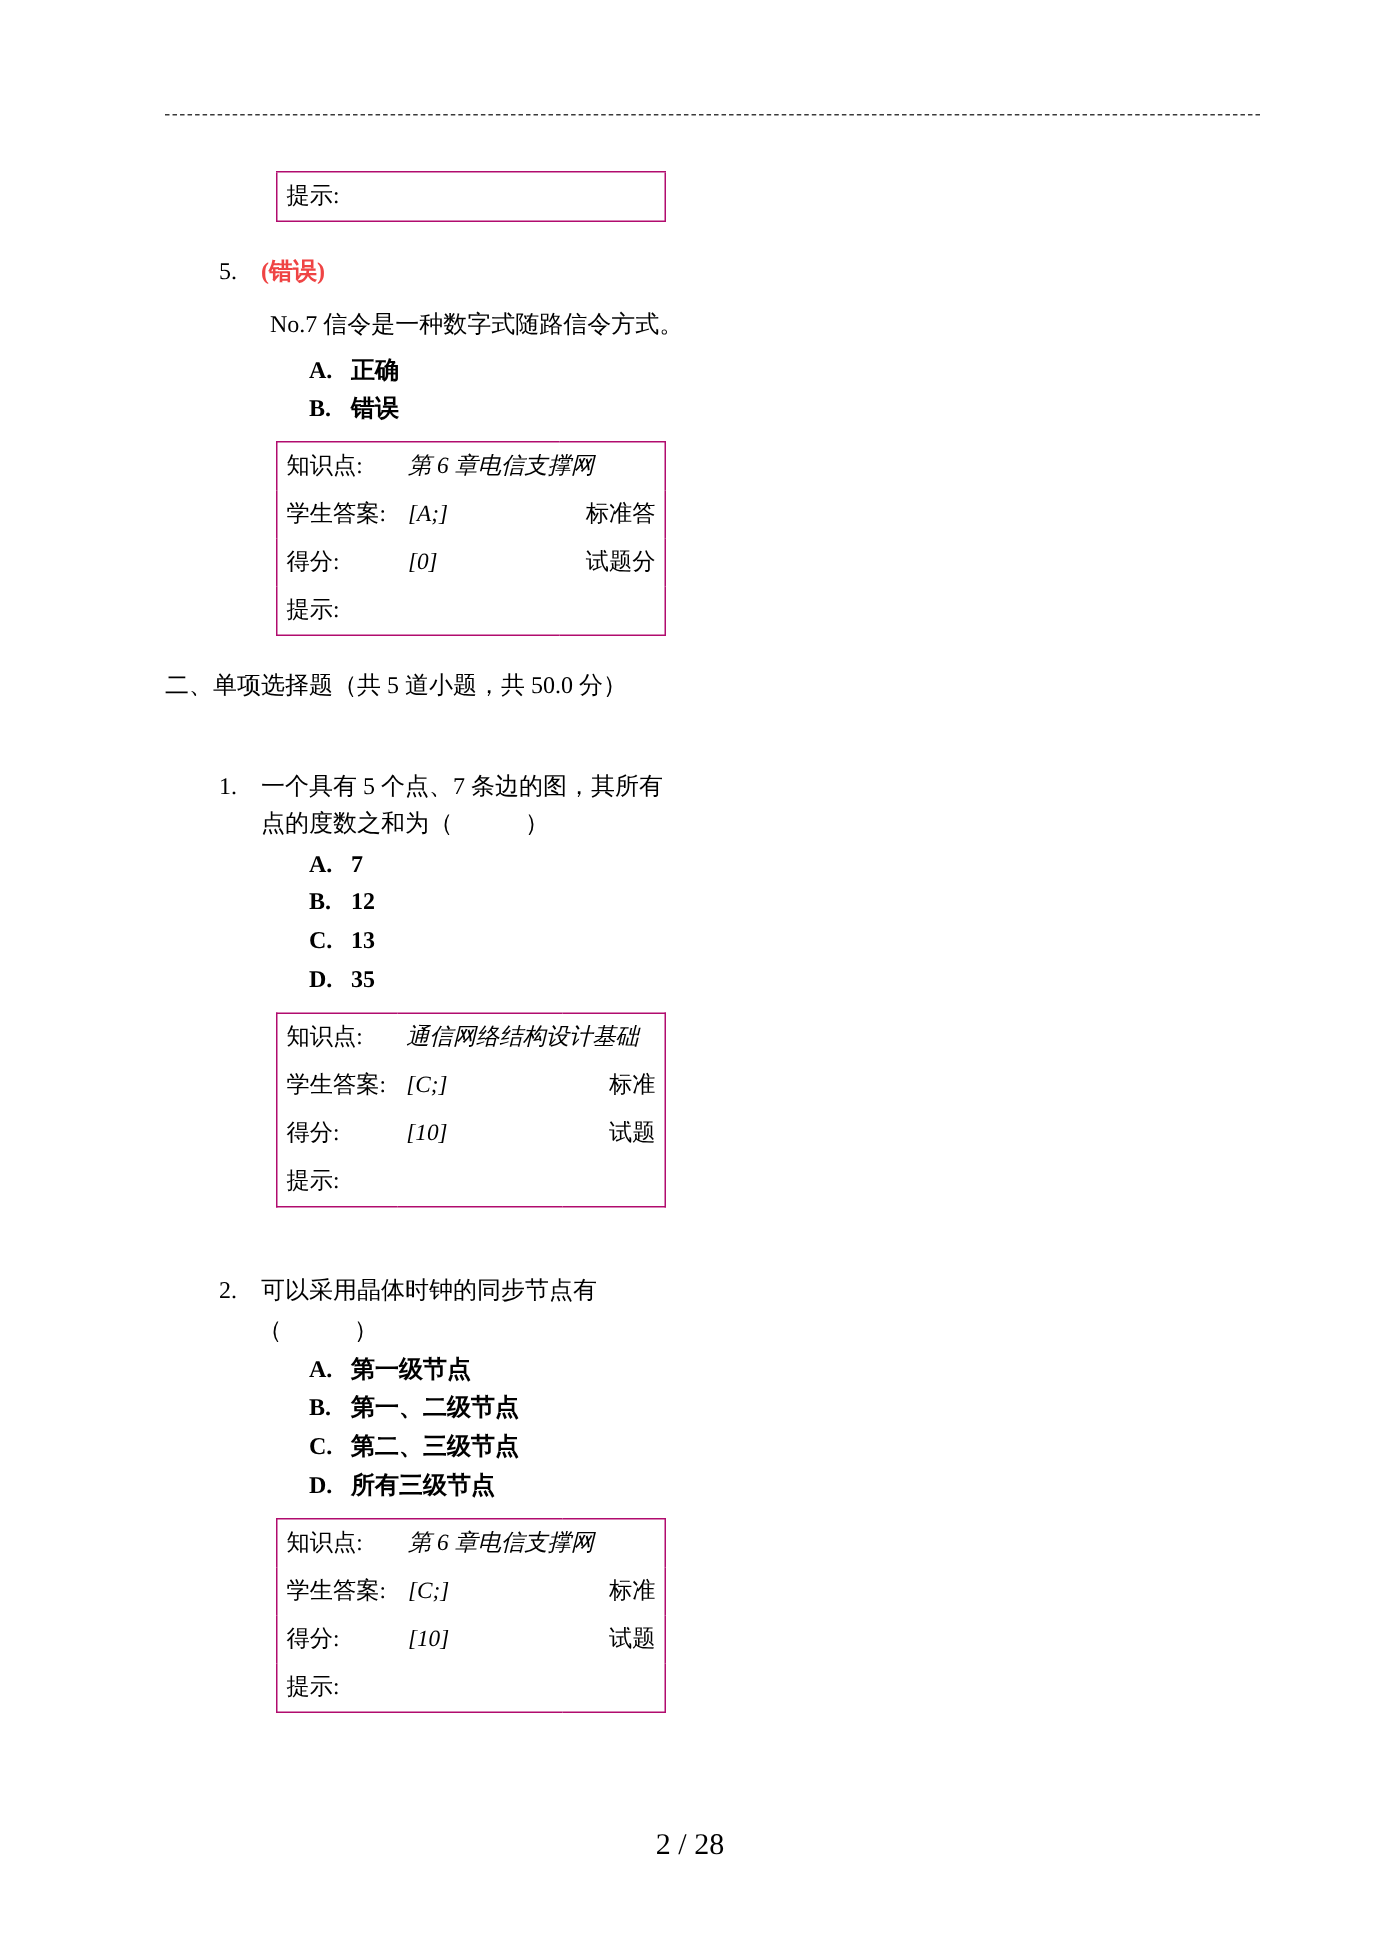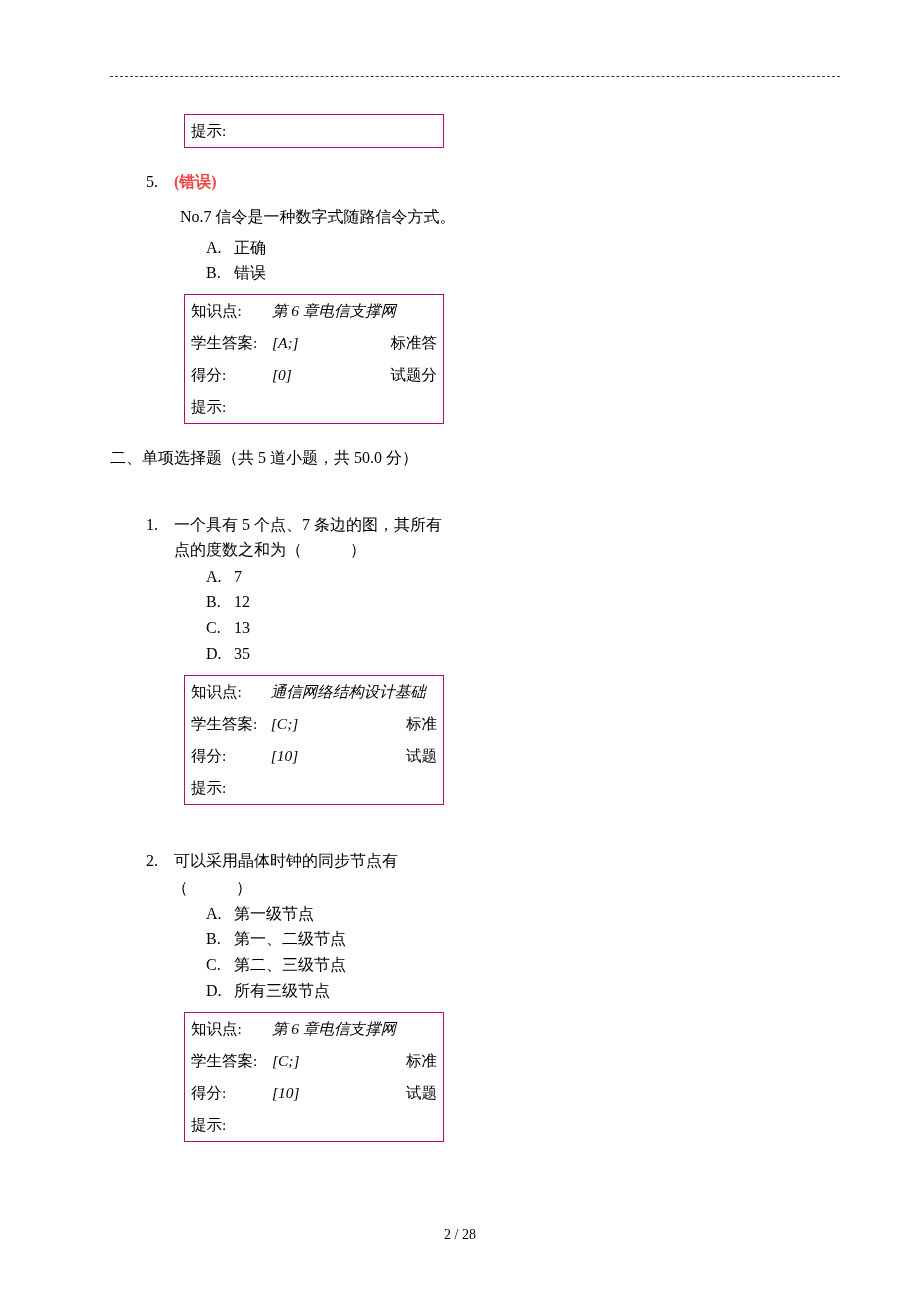--- a/index.html
+++ b/index.html
@@ -59,20 +59,21 @@
   }
   .qtext-wide {
     margin-left: 70px;
     margin-top: 10px;
     margin-bottom: 6px;
     width: 300px;
   }
   .options {
     margin-left: 96px;
     margin-bottom: 8px;
+    font-weight: bold;
   }
   .options .opt {
     margin: 1px 0;
   }
   .opt-letter {
     display: inline-block;
     width: 28px;
   }
   .status-wrong {
     color: #ef4444;
@@ -82,21 +83,21 @@
     margin-left: 0;
     margin-top: 4px;
     margin-bottom: 2px;
   }
   .footer {
     position: absolute;
     bottom: 56px;
     left: 0;
     right: 0;
     text-align: center;
-    font-size: 14px;
+    font-size: 20px;
   }
   .table-tight {
     width: 260px;
   }
 </style>
 </head>
 <body>
 
 <div class="page">
   <div class="dashed-top"></div>

